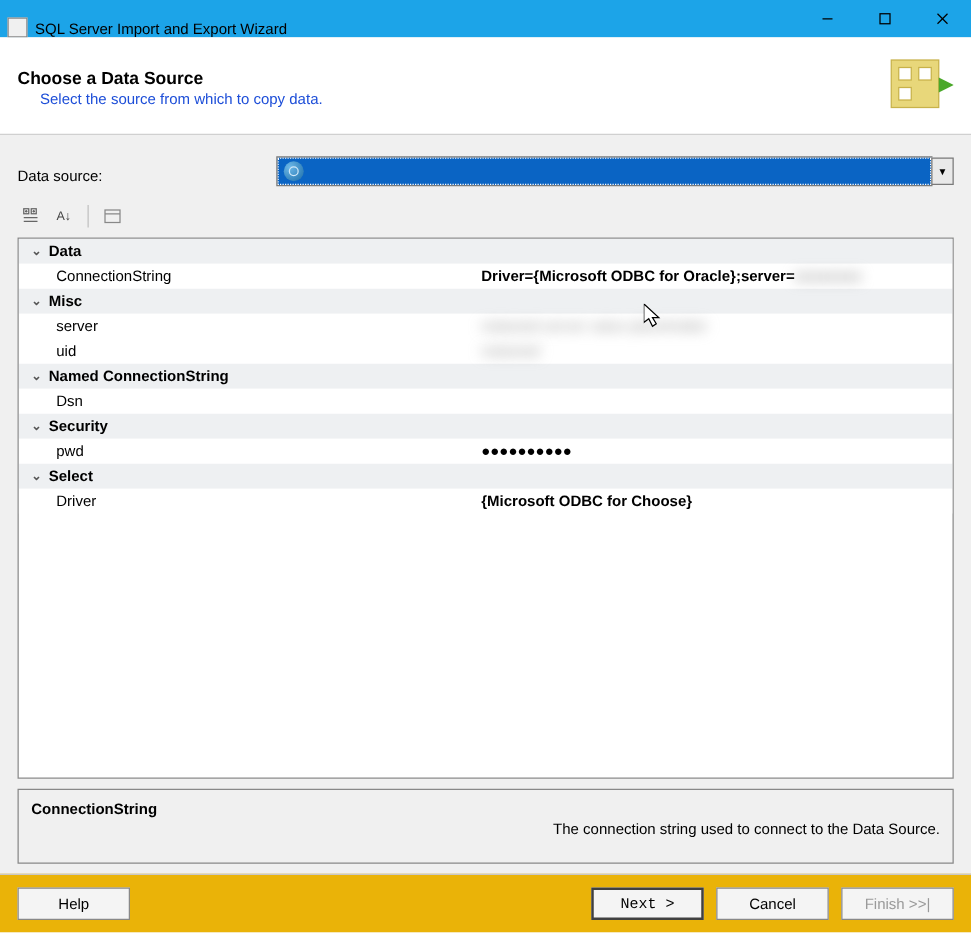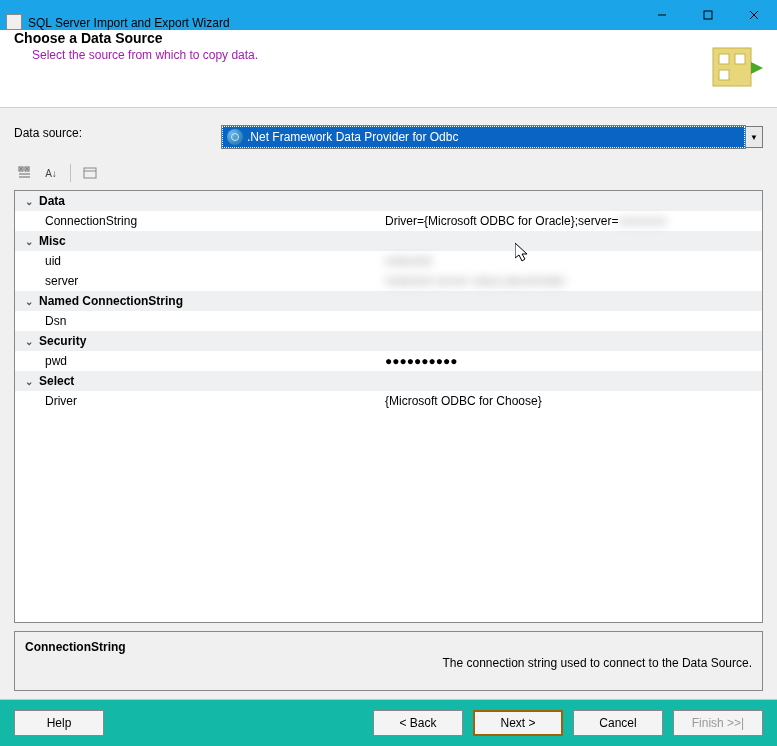--- a/index.html
+++ b/index.html
@@ -36,35 +36,35 @@
     }
     .window-body {
       background: #f0f0f0;
       padding: 0;
       height: calc(100% - 30px);
       display: flex;
       flex-direction: column;
     }
     .header-section {
       background: #fff;
-      padding: 0 14px 10px 14px;
+      padding: 24px 14px 10px 14px;
       border-bottom: 1px solid #d0d0d0;
       position: relative;
       height: 78px;
     }
     .header-title { font-size: 14px; font-weight: bold; color: #000; }
-    .header-subtitle { font-size: 12px; margin-left: 18px; margin-top: 2px; color: #a21caf; }
+    .header-subtitle { font-size: 12px; margin-left: 18px; margin-top: 2px; color: #1d4ed8; }
     .header-icon {
       position: absolute; right: 14px; top: 10px;
       width: 56px; height: 56px;
     }
     .source-row {
       padding: 18px 14px 12px 14px;
       display: flex;
-      align-items: flex-start;
+      align-items: flex-end;
       gap: 8px;
     }
     .source-label { width: 200px; font-size: 12px; }
     .source-select-wrap {
       flex: 1; display: flex; height: 22px;
     }
     .source-select {
       flex: 1;
       background: #0a64c4;
       border: 1px dotted #fff;
@@ -131,49 +131,49 @@
       background: #eef0f2;
       font-weight: bold;
       padding-left: 10px;
     }
     .grid-row.property { padding-left: 30px; background: #fff; }
     .grid-row.property:nth-of-type(odd) {}
     .chevron {
       width: 14px; font-size: 10px; color: #555; cursor: pointer;
     }
     .prop-name { width: 340px; }
-    .prop-value { flex: 1; font-weight: normal; }
+    .prop-value { flex: 1; font-weight: bold; }
     .prop-value.normal { font-weight: normal; }
     .blurred { filter: blur(5px); color: #999; }
     .help-panel {
       margin: 4px 14px 8px 14px;
       border: 1px solid #888;
       background: #f0f0f0;
       padding: 8px 10px;
       height: 60px;
     }
     .help-title { font-weight: bold; font-size: 12px; }
     .help-text { font-size: 12px; margin-top: 2px; text-align: right; }
     .footer {
       border-top: 1px solid #c8c8c8;
       padding: 10px 14px;
       display: flex;
       gap: 10px;
       align-items: center;
-      background: #14b8a6;
+      background: #eab308;
     }
     .footer .spacer { flex: 1; }
     .btn {
       min-width: 90px; height: 26px;
       border: 1px solid #888;
       background: #f4f4f4;
       font-size: 12px;
       cursor: pointer;
     }
-    .btn.default { border: 2px solid #a16207; font-weight: normal; }
+    .btn.default { border: 2px solid #404040; font-weight: normal; font-family: Liberation Mono, monospace; }
     .btn.disabled { color: #9a9a9a; cursor: default; }
     .cursor-pointer {
       position: absolute;
       left: 515px; top: 243px;
       pointer-events: none;
     }
   </style>
 </head>
 <body>
 
@@ -211,21 +211,20 @@
       <rect x="12" y="30" width="10" height="10" fill="#fff" stroke="#c8b24a"></rect>
       <polygon points="44,22 56,28 44,34" fill="#4aa82a"></polygon>
     </svg>
   </div>
 
   <div class="source-row">
     <span class="source-label">Data source:</span>
     <div class="source-select-wrap">
       <div class="source-select">
         <span class="source-select-icon"></span>
-        <span>.Net Framework Data Provider for Odbc</span>
       </div>
       <div class="source-dropdown-btn">
         <span>▼</span>
       </div>
     </div>
   </div>
 
   <div class="toolbar-row">
     <div class="tool-btn">
       <svg width="14" height="14" viewBox="0 0 14 14">
@@ -259,26 +258,26 @@
         </div>
         <div class="grid-row property">
           <span class="prop-name">ConnectionString</span>
           <span class="prop-value"><span>Driver={Microsoft ODBC for Oracle};server=</span><span class="blurred">xxxxxxxx</span></span>
         </div>
         <div class="grid-row category">
           <span class="chevron">⌄</span>
           <span>Misc</span>
         </div>
         <div class="grid-row property">
+          <span class="prop-name">server</span>
+          <span class="prop-value normal blurred">redacted server value placeholder</span>
+        </div>
+        <div class="grid-row property">
           <span class="prop-name">uid</span>
           <span class="prop-value normal blurred">redacted</span>
-        </div>
-        <div class="grid-row property">
-          <span class="prop-name">server</span>
-          <span class="prop-value normal blurred">redacted server value placeholder</span>
         </div>
         <div class="grid-row category">
           <span class="chevron">⌄</span>
           <span>Named ConnectionString</span>
         </div>
         <div class="grid-row property">
           <span class="prop-name">Dsn</span>
           <span class="prop-value normal"></span>
         </div>
         <div class="grid-row category">
@@ -301,21 +300,20 @@
   </div>
 
   <div class="help-panel">
     <div class="help-title">ConnectionString</div>
     <div class="help-text">The connection string used to connect to the Data Source.</div>
   </div>
 
   <div class="footer">
     <button class="btn">Help</button>
     <span class="spacer"></span>
-    <button class="btn">&lt; Back</button>
     <button class="btn default">Next &gt;</button>
     <button class="btn">Cancel</button>
     <button class="btn disabled">Finish &gt;&gt;|</button>
   </div>
 </div>
 
 <svg class="cursor-pointer" width="16" height="20" viewBox="0 0 16 20">
   <polygon points="0,0 0,15 4,12 7,18 10,16 7,11 12,11" fill="#fff" stroke="#000" stroke-width="1"></polygon>
 </svg>
 

